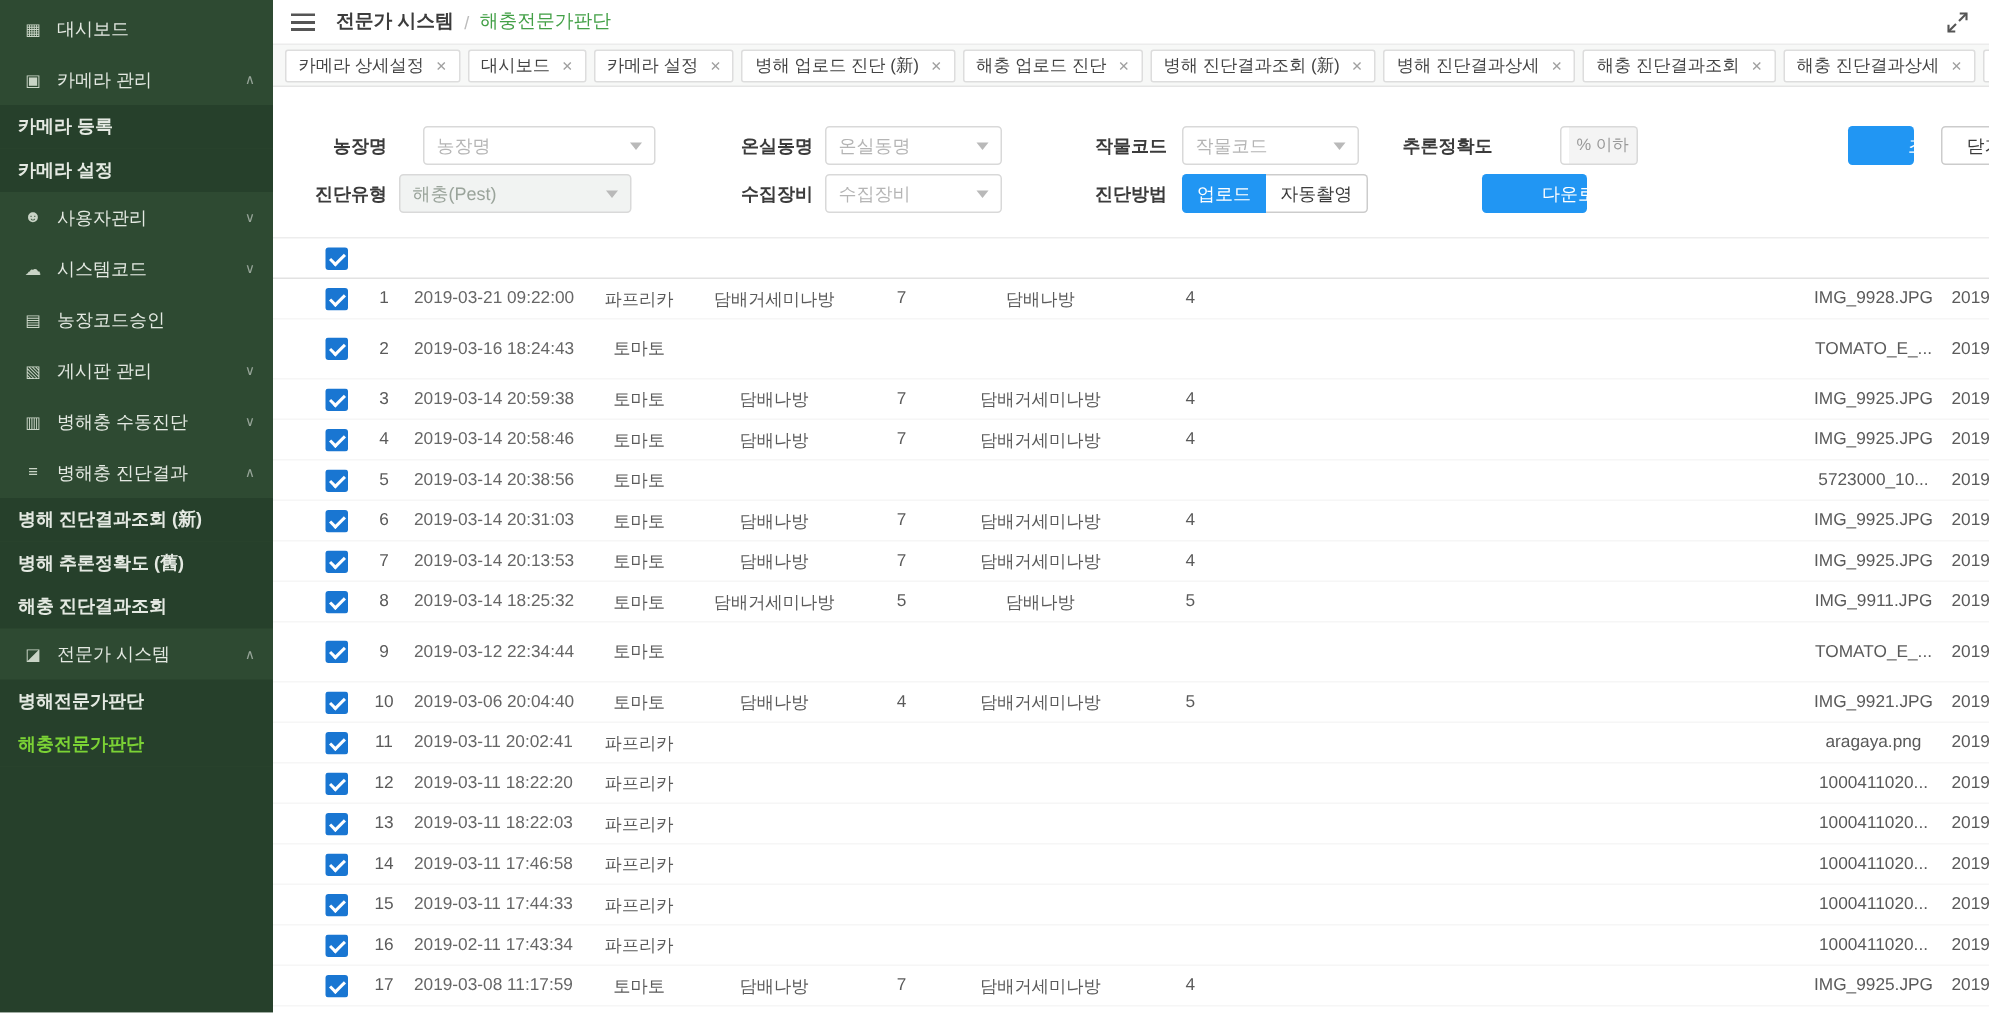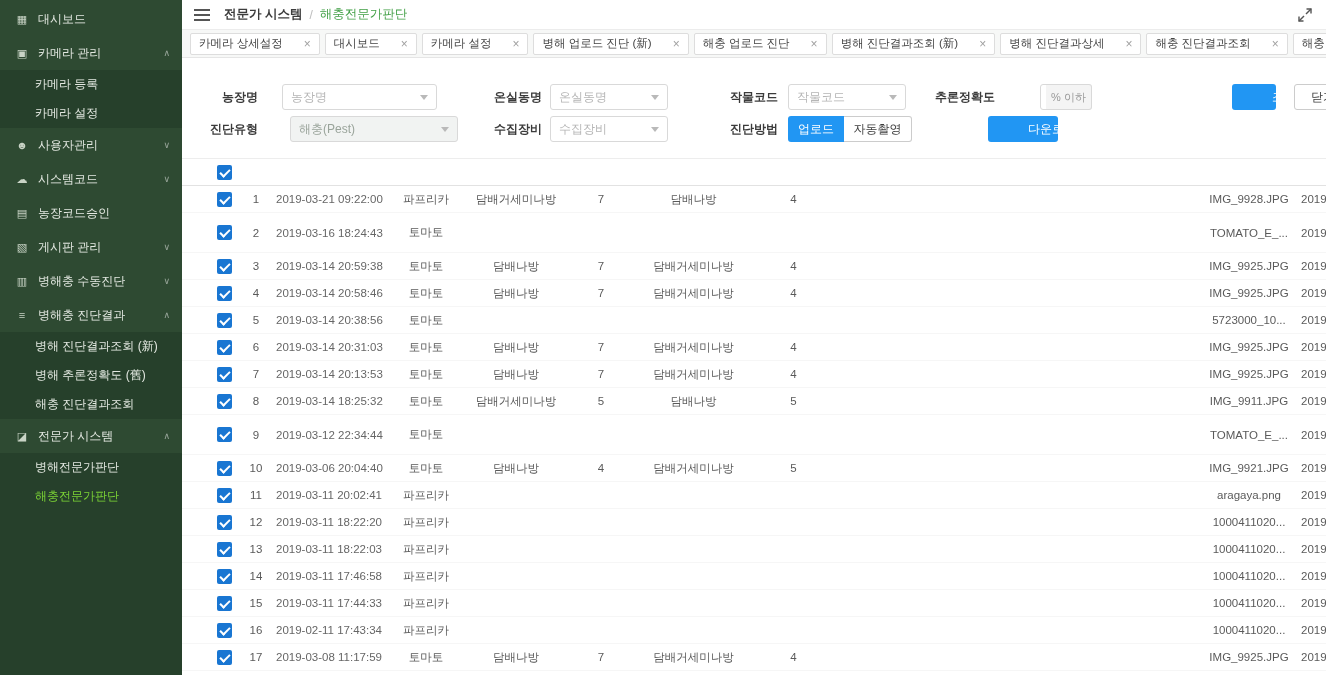--- a/index.html
+++ b/index.html
@@ -8,36 +8,36 @@
 
   
   .sidebar {width:182px; height:675px; background:var(--sidebar_bg,#2e4a32); display:flex; flex-direction:column; flex-shrink:0;}
   .side-nav {padding-top:2px;}
   .side-item {height:34px; display:flex; align-items:center; padding:0 12px 0 14px; color:#e4e9e2; font-size:12px; cursor:pointer; white-space:nowrap;}
   .side-item .icon {width:16px; margin-right:8px; font-size:11px; color:#c9d4c6; text-align:center; flex-shrink:0;}
   .side-item .chevron {display:none; margin-left:auto; font-size:9px; color:rgba(255,255,255,.5);}
   .side-item.group .chevron {display:block;}
   .side-item.group .chevron::before {content:"∧";}
   .side-item.group.collapsed .chevron::before {content:"∨";}
-  .side-item.subitem {height:29px; background:var(--sidebar_sub_bg,#26402b); padding-left:35px;}
+  .side-item.subitem {height:29px; background:var(--sidebar_sub_bg,#26402b); padding-left:12px;font-weight:bold;}
   .side-item.subitem.active .label {color:var(--sidebar_active,#7bd235);}
   .side-filler {flex:1; background:var(--sidebar_sub_bg,#26402b);}
 
   
   .main {flex:1; display:flex; flex-direction:column; min-width:0;}
   .topbar {height:30px; background:#fff; border-bottom:1px solid #ececec; display:flex; align-items:center; padding:0 14px 0 12px; flex-shrink:0;}
   .hamburger {width:16px; height:12px; background:repeating-linear-gradient(to bottom,#555 0 2px,transparent 2px 5px); margin-right:14px; cursor:pointer;}
   .crumb-root {font-size:12.5px; font-weight:bold; color:#3c3c3c;}
   .crumb-sep {margin:0 7px; color:#bbb; font-size:12px;}
   .crumb-cur {font-size:12.5px; color:var(--accent_green,#43a047);}
   .fullscreen {margin-left:auto; cursor:pointer; display:flex;}
 
   
   .tabbar {height:28px; background:#f7f8f7; border-bottom:1px solid #e5e5e5; display:flex; align-items:center; gap:5px; padding:0 8px; overflow:hidden; flex-shrink:0;}
-  .tab {height:22px; background:#fff; border:1px solid #ddd; border-radius:2px; display:flex; align-items:center; gap:21px; padding:0 8px; font-size:11.5px; color:#444; cursor:pointer; white-space:nowrap;}
+  .tab {height:22px; background:#fff; border:1px solid #ddd; border-radius:2px; display:flex; align-items:center; gap:8px; padding:0 8px; font-size:11.5px; color:#444; cursor:pointer; white-space:nowrap;}
   .tab .tab-close {color:#a0a0a0; font-size:12px; line-height:1;}
 
   
   .content {position:relative; flex:1; background:#fff; overflow:hidden;}
   .filters {position:relative; margin-top:26px; height:64px;}
   .f-label {position:absolute; height:26px; line-height:26px; font-size:12px; font-weight:bold; color:#3b3b3b; text-align:right; white-space:nowrap;}
   .select {position:absolute; height:26px; border:1px solid #d9d9d9; border-radius:3px; background:#fff; display:flex; align-items:center; padding:0 8px; font-size:12px; color:#b5b5b5; cursor:pointer; white-space:nowrap;}
   .select .arrow {margin-left:auto; width:0; height:0; border-left:4px solid transparent; border-right:4px solid transparent; border-top:5px solid #b9b9b9;}
   .select.disabled {background:#f1f3f2; color:#9aa49b;}
   .acc-input {position:absolute; height:26px; width:38px; border:1px solid #d9d9d9; border-radius:3px 0 0 3px; font-size:16px; color:#444; padding:0 6px; font-family:inherit; outline:none;margin-left:32px;}
@@ -271,21 +271,21 @@
         <span>작물코드</span>
         <span class="arrow"></span>
       </div>
       <span class="f-label" style="left:736px;top:0;width:77px">추론정확도</span>
       <input class="acc-input" style="left: 826px; top: 0px;" value="90">
       <span class="acc-unit" style="left:864px;top:0;width:46px">% 이하</span>
       <div class="btn btn-blue" style="right:50px;top:0;width:44px">조회</div>
       <div class="btn btn-white" style="left:1112px;top:0;width:80px;text-align:left;padding-left:16px">닫기</div>
 
       <span class="f-label" style="left:16px;top:32px;width:60px">진단유형</span>
-      <div class="select disabled" style="left:108px;top:32px;width:168px">
+      <div class="select disabled" style="left:84px;top:32px;width:155px">
         <span>해충(Pest)</span>
         <span class="arrow"></span>
       </div>
       <span class="f-label" style="left:300px;top:32px;width:60px">수집장비</span>
       <div class="select" style="left:368px;top:32px;width:118px">
         <span>수집장비</span>
         <span class="arrow"></span>
       </div>
       <span class="f-label" style="left:536px;top:32px;width:60px">진단방법</span>
       <div class="seg" style="left:606px;top:32px">

